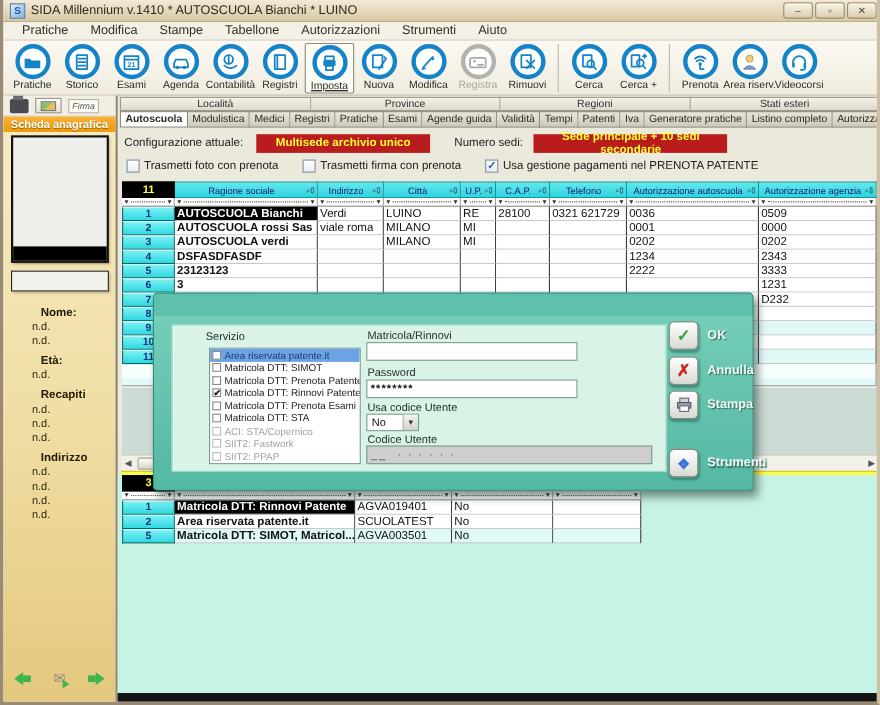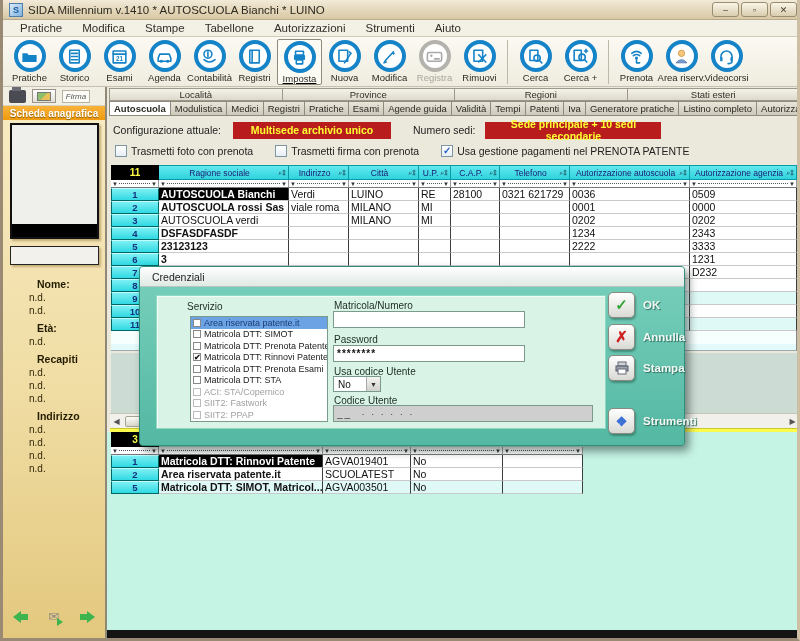--- a/index.html
+++ b/index.html
@@ -535,21 +535,21 @@
         <div class="dcell" style="width:60px;height:13px;">viale roma</div>
         <div class="dcell" style="width:70px;height:13px;">MILANO</div>
         <div class="dcell" style="width:32px;height:13px;">MI</div>
         <div class="dcell" style="width:49px;height:13px;"></div>
         <div class="dcell" style="width:70px;height:13px;"></div>
         <div class="dcell" style="width:120px;height:13px;">0001</div>
         <div class="dcell" style="width:107px;height:13px;">0000</div>
       </div>
       <div class="trow">
       <div class="ncell" style="width:48px;height:13px;">3</div>
-        <div class="dcell" style="width:130px;height:13px;font-weight:normal;">AUTOSCUOLA verdi</div>
+        <div class="dcell" style="width:130px;height:13px;font-weight:bold;">AUTOSCUOLA verdi</div>
         <div class="dcell" style="width:60px;height:13px;"></div>
         <div class="dcell" style="width:70px;height:13px;">MILANO</div>
         <div class="dcell" style="width:32px;height:13px;">MI</div>
         <div class="dcell" style="width:49px;height:13px;"></div>
         <div class="dcell" style="width:70px;height:13px;"></div>
         <div class="dcell" style="width:120px;height:13px;">0202</div>
         <div class="dcell" style="width:107px;height:13px;">0202</div>
       </div>
       <div class="trow">
       <div class="ncell" style="width:48px;height:13px;">4</div>
@@ -691,21 +691,20 @@
       <div class="trow">
       <div class="ncell" style="width:48px;height:13px;">5</div>
         <div class="dcell altbg" style="width:164px;height:13px;font-weight:bold;">Matricola DTT: SIMOT, Matricol...</div>
         <div class="dcell altbg" style="width:88px;height:13px;">AGVA003501</div>
         <div class="dcell altbg" style="width:92px;height:13px;">No</div>
         <div class="dcell altbg" style="width:80px;height:13px;"></div>
       </div>
     </div>
 
   <div class="abs dialog">
-    <div class="dlg-title">Credenziali</div>
     <div class="dlg-body">
       <div class="dlg-panel">
         <div class="dlg-label" style="left:30px; top:5px;">Servizio</div>
         <div class="listbox" id="servicelist">
             <div class="litem selrow">
               <span class="lcb"></span>
                <span>Area riservata patente.it</span>
             </div>
             <div class="litem">
               <span class="lcb"></span>
@@ -734,21 +733,21 @@
             <div class="litem gray">
               <span class="lcb"></span>
                <span>SIIT2: Fastwork</span>
             </div>
             <div class="litem gray">
               <span class="lcb"></span>
                <span>SIIT2: PPAP</span>
             </div>
           </div>
 
-        <div class="dlg-label" style="left:177px; top:4px;">Matricola/Numero</div>
+        <div class="dlg-label" style="left:177px; top:4px;">Matricola/Rinnovi</div>
         <input class="dinput" style="left: 176px; top: 15px; width: 192px;" value="">
 
         <div class="dlg-label" style="left:177px; top:38px;">Password</div>
         <input class="dinput" style="left: 176px; top: 49px; width: 192px; font-weight: bold; letter-spacing: 1px;" value="********">
 
         <div class="dlg-label" style="left:177px; top:70px;">Usa codice Utente</div>
         <div class="ddrop" style="left:176px; top:80px;">
           <span>No</span>
           <span class="da">▼</span>
         </div>

